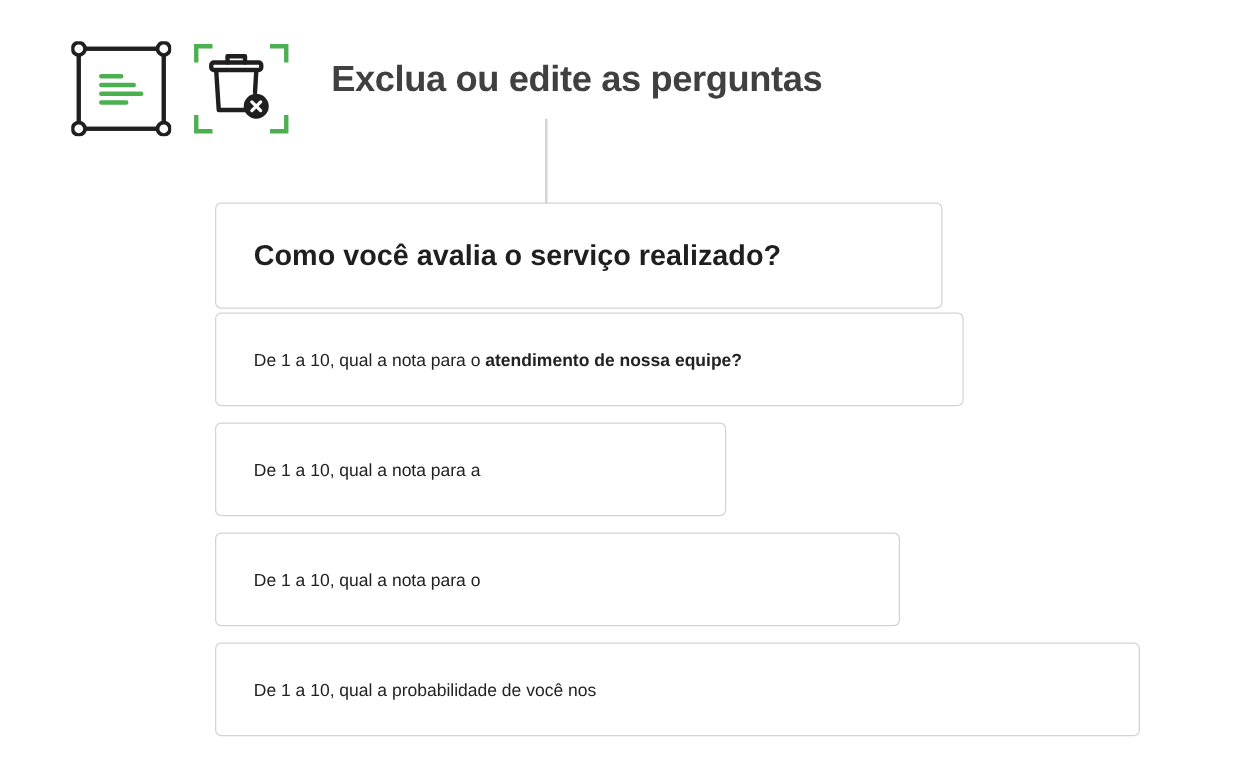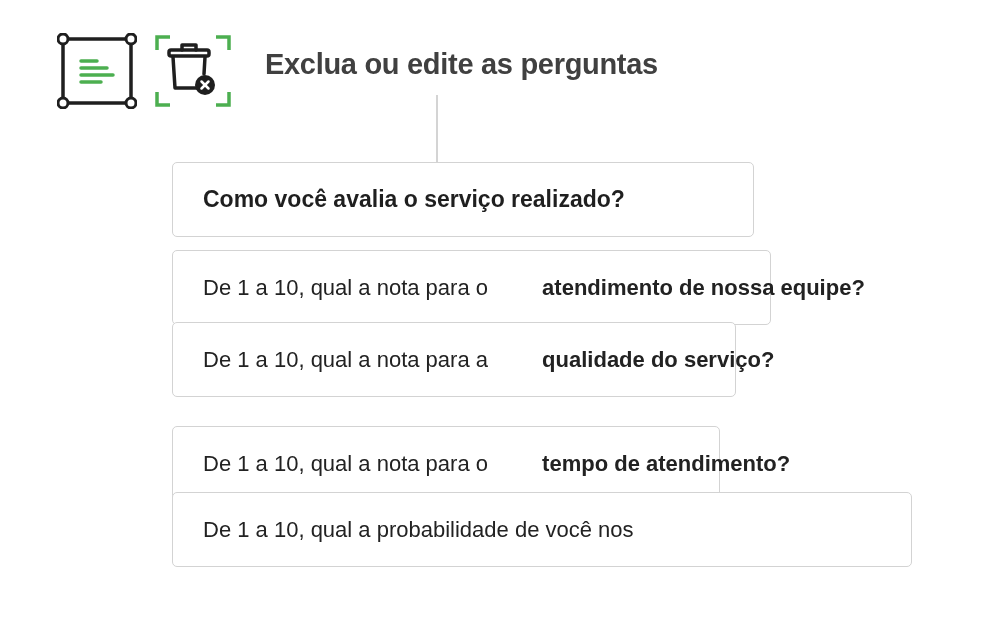--- a/index.html
+++ b/index.html
@@ -1,23 +1,23 @@
 <!DOCTYPE html>
 <html><head>
 <meta charset="utf-8">
 <style>
   html, body { margin:0; padding:0; background:#ffffff; }
   body { width:1001px; height:621px; position:relative; overflow:hidden; font-family:"Liberation Sans", sans-serif; color:#1f1f1f; }
   .icon-a { position:absolute; left:57px; top:33px; width:80px; height:76px; }
   .icon-b { position:absolute; left:154px; top:34px; width:78px; height:74px; }
   .title { position:absolute; left:265px; top:48px; font-size:29px; font-weight:bold; color:#404040; letter-spacing:-0.3px; }
   .connector { position:absolute; left:436px; top:95px; width:2px; height:68px; background:#d4d4d4; }
-  .card { position:absolute; left:172px; border:1.5px solid #d3d3d3; border-radius:5px; box-sizing:border-box; background:#fff; display:flex; align-items:center; padding-left:30px; font-size:22px; color:#222; white-space:nowrap; }
+  .card { position:absolute; left:172px; border:1.5px solid #d3d3d3; border-radius:5px; box-sizing:border-box; background:#fff; display:flex; align-items:center; padding-left:30px; font-size:14px; color:#222; white-space:nowrap; }
   .card.main { font-size:23px; font-weight:bold; color:#1f1f1f; }
-  .card b { font-weight:bold;margin-left:48px; }
+  .card b { font-weight:bold; }
 </style>
 </head>
 <body>
 
 <div class="icon-a">
   <svg width="80" height="76" viewBox="0 0 80 76">
     <rect x="6" y="6" width="68" height="64" fill="none" stroke="#1f1f1f" stroke-width="3.5"></rect>
     <circle cx="6" cy="6" r="5" fill="#fff" stroke="#1f1f1f" stroke-width="3"></circle>
     <circle cx="74" cy="6" r="5" fill="#fff" stroke="#1f1f1f" stroke-width="3"></circle>
     <circle cx="6" cy="70" r="5" fill="#fff" stroke="#1f1f1f" stroke-width="3"></circle>
@@ -50,34 +50,32 @@
       <line x1="47.5" y1="47.5" x2="54.5" y2="54.5"></line>
       <line x1="54.5" y1="47.5" x2="47.5" y2="54.5"></line>
     </g>
   </svg>
 </div>
 
 <div class="title">Exclua ou edite as perguntas</div>
 
 <div class="connector"></div>
 
-<div class="card main" style="top:162px; width:582px; height:75px;">
+<div class="card main" style="top:162px; width:582px; height:85px;">
   <span>Como você avalia o serviço realizado?</span>
 </div>
 
 <div class="card" style="top:250px; width:599px; height:75px;">
   <span style="white-space:pre">De 1 a 10, qual a nota para o </span>
     <b>atendimento de nossa equipe?</b>
 </div>
 
-<div class="card" style="top:322px; width:564px; height:75px;">
+<div class="card" style="top:338px; width:409px; height:75px;">
   <span style="white-space:pre">De 1 a 10, qual a nota para a </span>
-    <b>qualidade do serviço?</b>
 </div>
 
 <div class="card" style="top:426px; width:548px; height:75px;">
   <span style="white-space:pre">De 1 a 10, qual a nota para o </span>
-    <b>tempo de atendimento?</b>
 </div>
 
-<div class="card" style="top:492px; width:740px; height:75px;">
+<div class="card" style="top:514px; width:740px; height:75px;">
   <span style="white-space:pre">De 1 a 10, qual a probabilidade de você nos </span>
 </div>
 
 </body></html>

